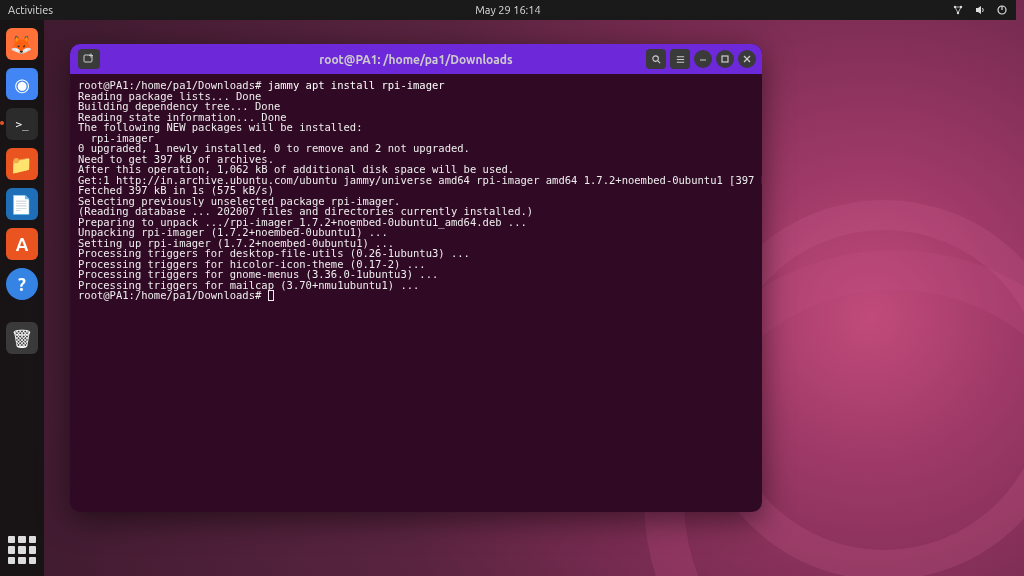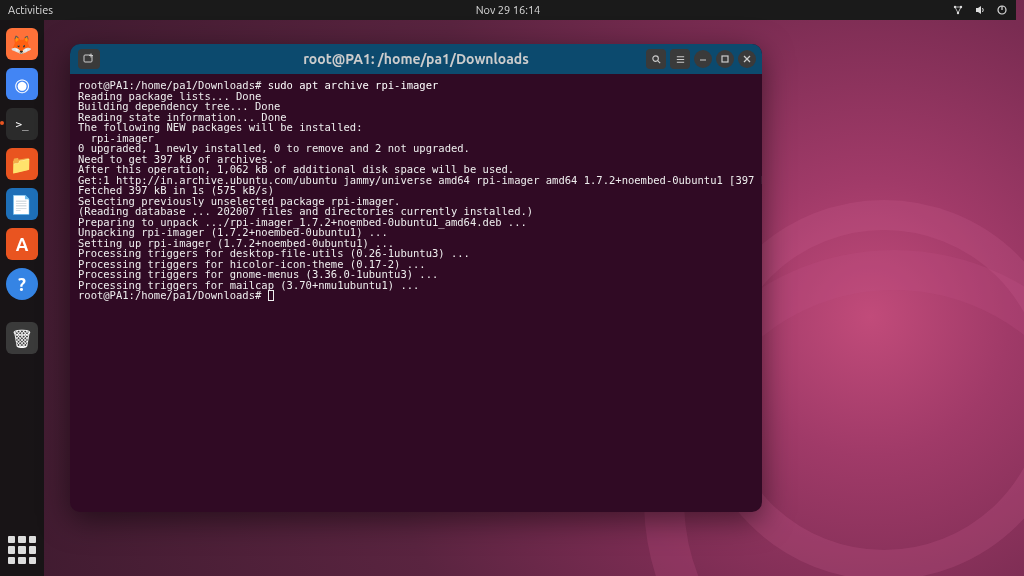--- a/index.html
+++ b/index.html
@@ -46,23 +46,23 @@
   }
   .apps-button span { background:#ddd; border-radius:1px; }
   
   .terminal-window {
     position:absolute; left:70px; top:44px; width:692px; height:468px;
     background:#300a24; border-radius:10px;
     box-shadow:0 8px 30px rgba(0,0,0,0.5);
     display:flex; flex-direction:column; overflow:hidden;
   }
   .titlebar {
-    height:30px; background:#0c4a6e; color:#ccc;
+    height:30px; background:#6d28d9; color:#ccc;
     display:flex; align-items:center; position:relative;
-    font-size:14px;
+    font-size:12px;
   }
   .titlebar .new-tab {
     width:22px; height:20px; margin-left:8px; border-radius:4px;
     background:#3a3a3a; display:flex; align-items:center; justify-content:center;
     cursor:pointer;
   }
   .titlebar .title { position:absolute; left:50%; transform:translateX(-50%); font-weight:600;}
   .titlebar .controls { position:absolute; right:6px; display:flex; gap:4px; align-items:center;}
   .ctl-btn {
     width:20px; height:20px; border-radius:4px; background:#3a3a3a;
@@ -84,21 +84,21 @@
   }
 </style>
 </head>
 <body>
 
 <div class="wallpaper-arc arc1"></div>
 <div class="wallpaper-arc arc2"></div>
 
 <div class="topbar">
   <div>Activities</div>
-  <div class="center">Nov 29  16:14</div>
+  <div class="center">May 29  16:14</div>
   <div class="right">
     <span class="tray-icon">
       <svg width="12" height="12" viewBox="0 0 12 12">
           <circle cx="3" cy="3" r="1.2" fill="#ddd"></circle>
           <circle cx="9" cy="3" r="1.2" fill="#ddd"></circle>
           <circle cx="6" cy="9" r="1.2" fill="#ddd"></circle>
           <path d="M3 3 L9 3 L6 9 Z" stroke="#ddd" stroke-width="0.8" fill="none"></path>
         </svg>
     </span>
     <span class="tray-icon">
@@ -175,21 +175,21 @@
           </svg>
       </div>
       <div class="ctl-btn round">
         <svg width="10" height="10" viewBox="0 0 10 10">
             <line x1="2" y1="2" x2="8" y2="8" stroke="#ccc" stroke-width="1.2"></line>
             <line x1="8" y1="2" x2="2" y2="8" stroke="#ccc" stroke-width="1.2"></line>
           </svg>
       </div>
     </div>
   </div>
-  <div class="terminal-body" id="term-body"><span class="prompt">root@PA1:/home/pa1/Downloads#</span> <span class="cmd">sudo apt archive rpi-imager</span>
+  <div class="terminal-body" id="term-body"><span class="prompt">root@PA1:/home/pa1/Downloads#</span> <span class="cmd">jammy apt install rpi-imager</span>
 Reading package lists... Done
 Building dependency tree... Done
 Reading state information... Done
 The following NEW packages will be installed:
   rpi-imager
 0 upgraded, 1 newly installed, 0 to remove and 2 not upgraded.
 Need to get 397 kB of archives.
 After this operation, 1,062 kB of additional disk space will be used.
 Get:1 http://in.archive.ubuntu.com/ubuntu jammy/universe amd64 rpi-imager amd64 1.7.2+noembed-0ubuntu1 [397 kB]
 Fetched 397 kB in 1s (575 kB/s)

